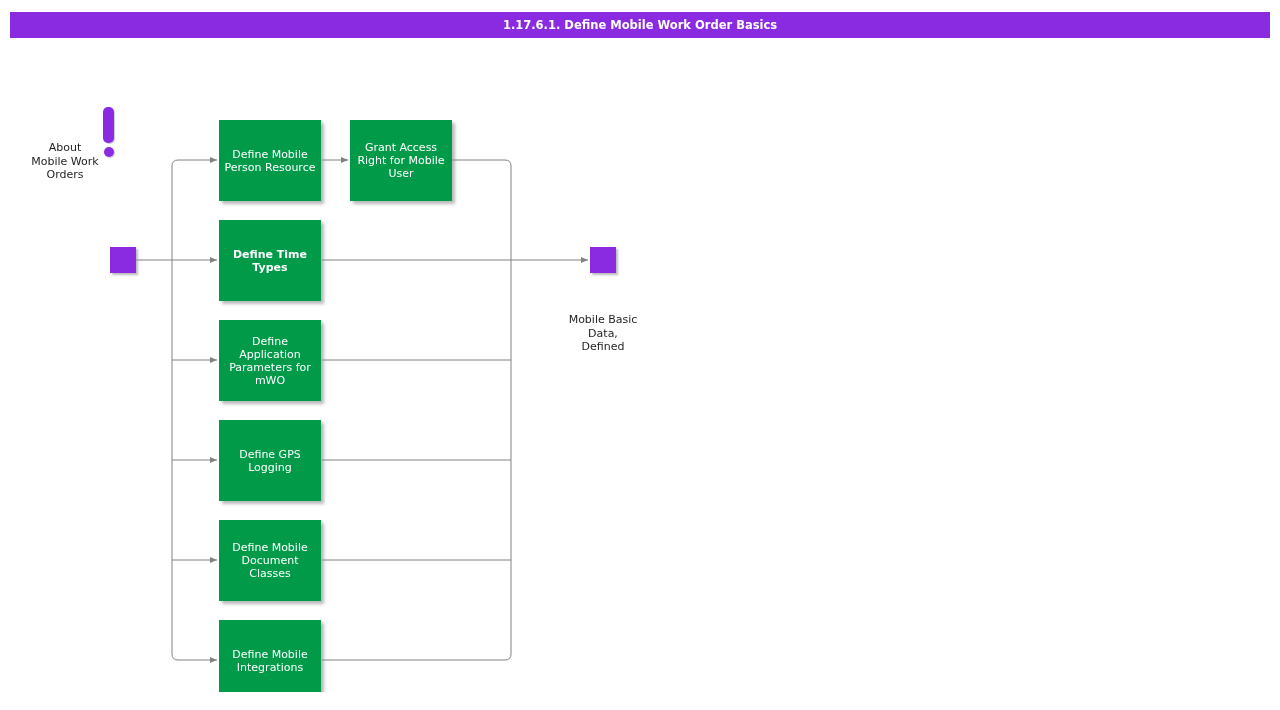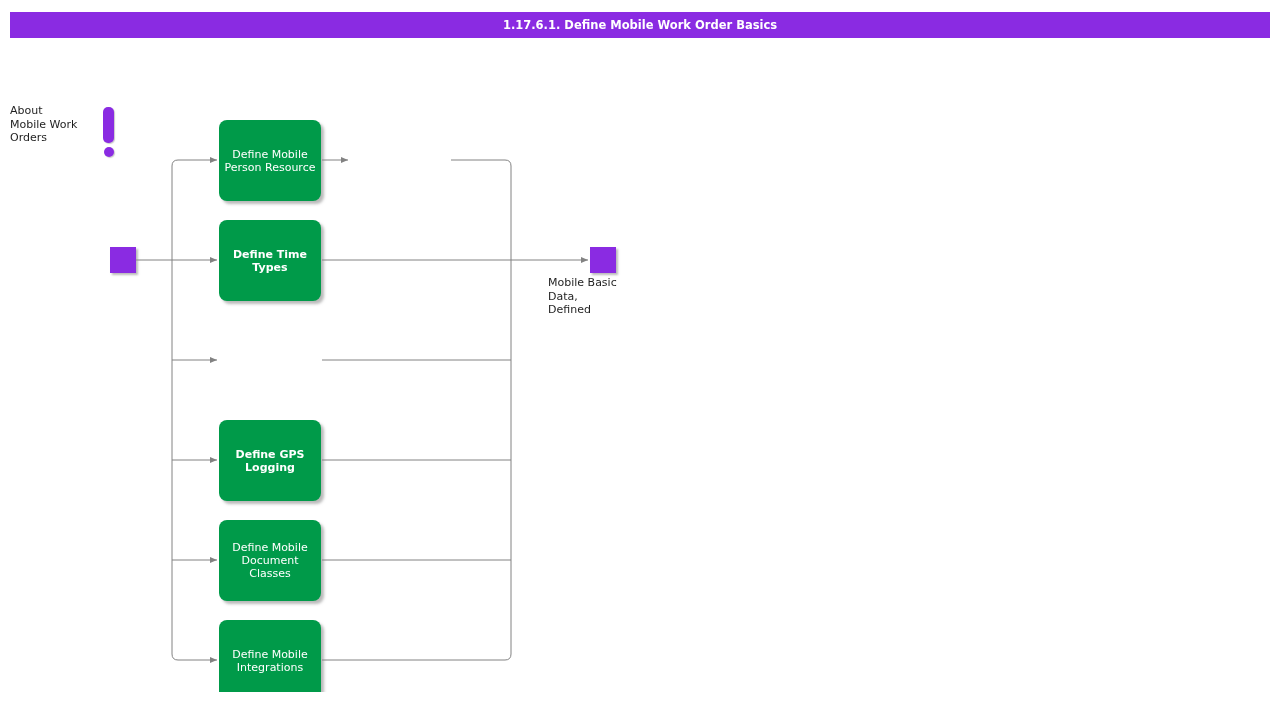--- a/index.html
+++ b/index.html
@@ -25,37 +25,37 @@
     color:#ffffff;font-size:11.5px;font-weight:bold;
     text-align:center;line-height:26px;
   }
   svg.connectors{
     position:absolute;left:0;top:0;
     pointer-events:none;
   }
   .task{
     position:absolute;width:102px;height:81px;
     background:var(--green);
-    border-radius:8px;
+    border-radius:0;
     box-shadow:3px 3px 3px rgba(130,130,130,.55);
     color:#ffffff;font-size:11px;line-height:13px;
     display:flex;align-items:center;justify-content:center;
     text-align:center;white-space:pre-line;
     cursor:pointer;
   }
   .event-square{
     position:absolute;width:26px;height:26px;
     background:var(--purple);
     box-shadow:2px 2px 2px rgba(140,140,140,.6);
     cursor:pointer;
   }
   .node-label{
     position:absolute;width:110px;
     color:var(--text);font-size:11px;line-height:13.5px;
-    text-align:left;white-space:pre-line;
+    text-align:center;white-space:pre-line;margin-top:37px;
   }
   .excl-bar{
     position:absolute;left:58px;top:57px;width:11px;height:36px;
     background:var(--purple);border-radius:5px;
     box-shadow:1px 1px 1px rgba(150,150,150,.5);
   }
   .excl-dot{
     position:absolute;left:59px;top:97px;width:10px;height:10px;
     background:var(--purple);border-radius:50%;
     box-shadow:1px 1px 1px rgba(150,150,150,.5);
@@ -105,23 +105,30 @@
     <span class="excl-dot"></span>
   </div>
   <div class="node-label" style="left:10px;top:104px;">About
 Mobile Work
 Orders</div>
 
   <div class="event-square" style="left:110px;top:247px;"></div>
 
   <div class="task" style="left:219px;top:120px;">Define Mobile
 Person Resource</div>
+  <div class="task" style="left:350px;top:120px;">Grant Access
+Right for Mobile
+User</div>
   <div class="task" style="left:219px;top:220px;font-weight:bold;">Define Time
 Types</div>
-  <div class="task" style="left:219px;top:420px;font-weight:bold;">Define GPS
+  <div class="task" style="left:219px;top:320px;">Define
+Application
+Parameters for
+mWO</div>
+  <div class="task" style="left:219px;top:420px;">Define GPS
 Logging</div>
   <div class="task" style="left:219px;top:520px;">Define Mobile
 Document
 Classes</div>
   <div class="task" style="left:219px;top:620px;">Define Mobile
 Integrations</div>
 
   <div class="event-square" style="left:590px;top:247px;"></div>
   <div class="node-label" style="left:548px;top:276px;">Mobile Basic
 Data,

